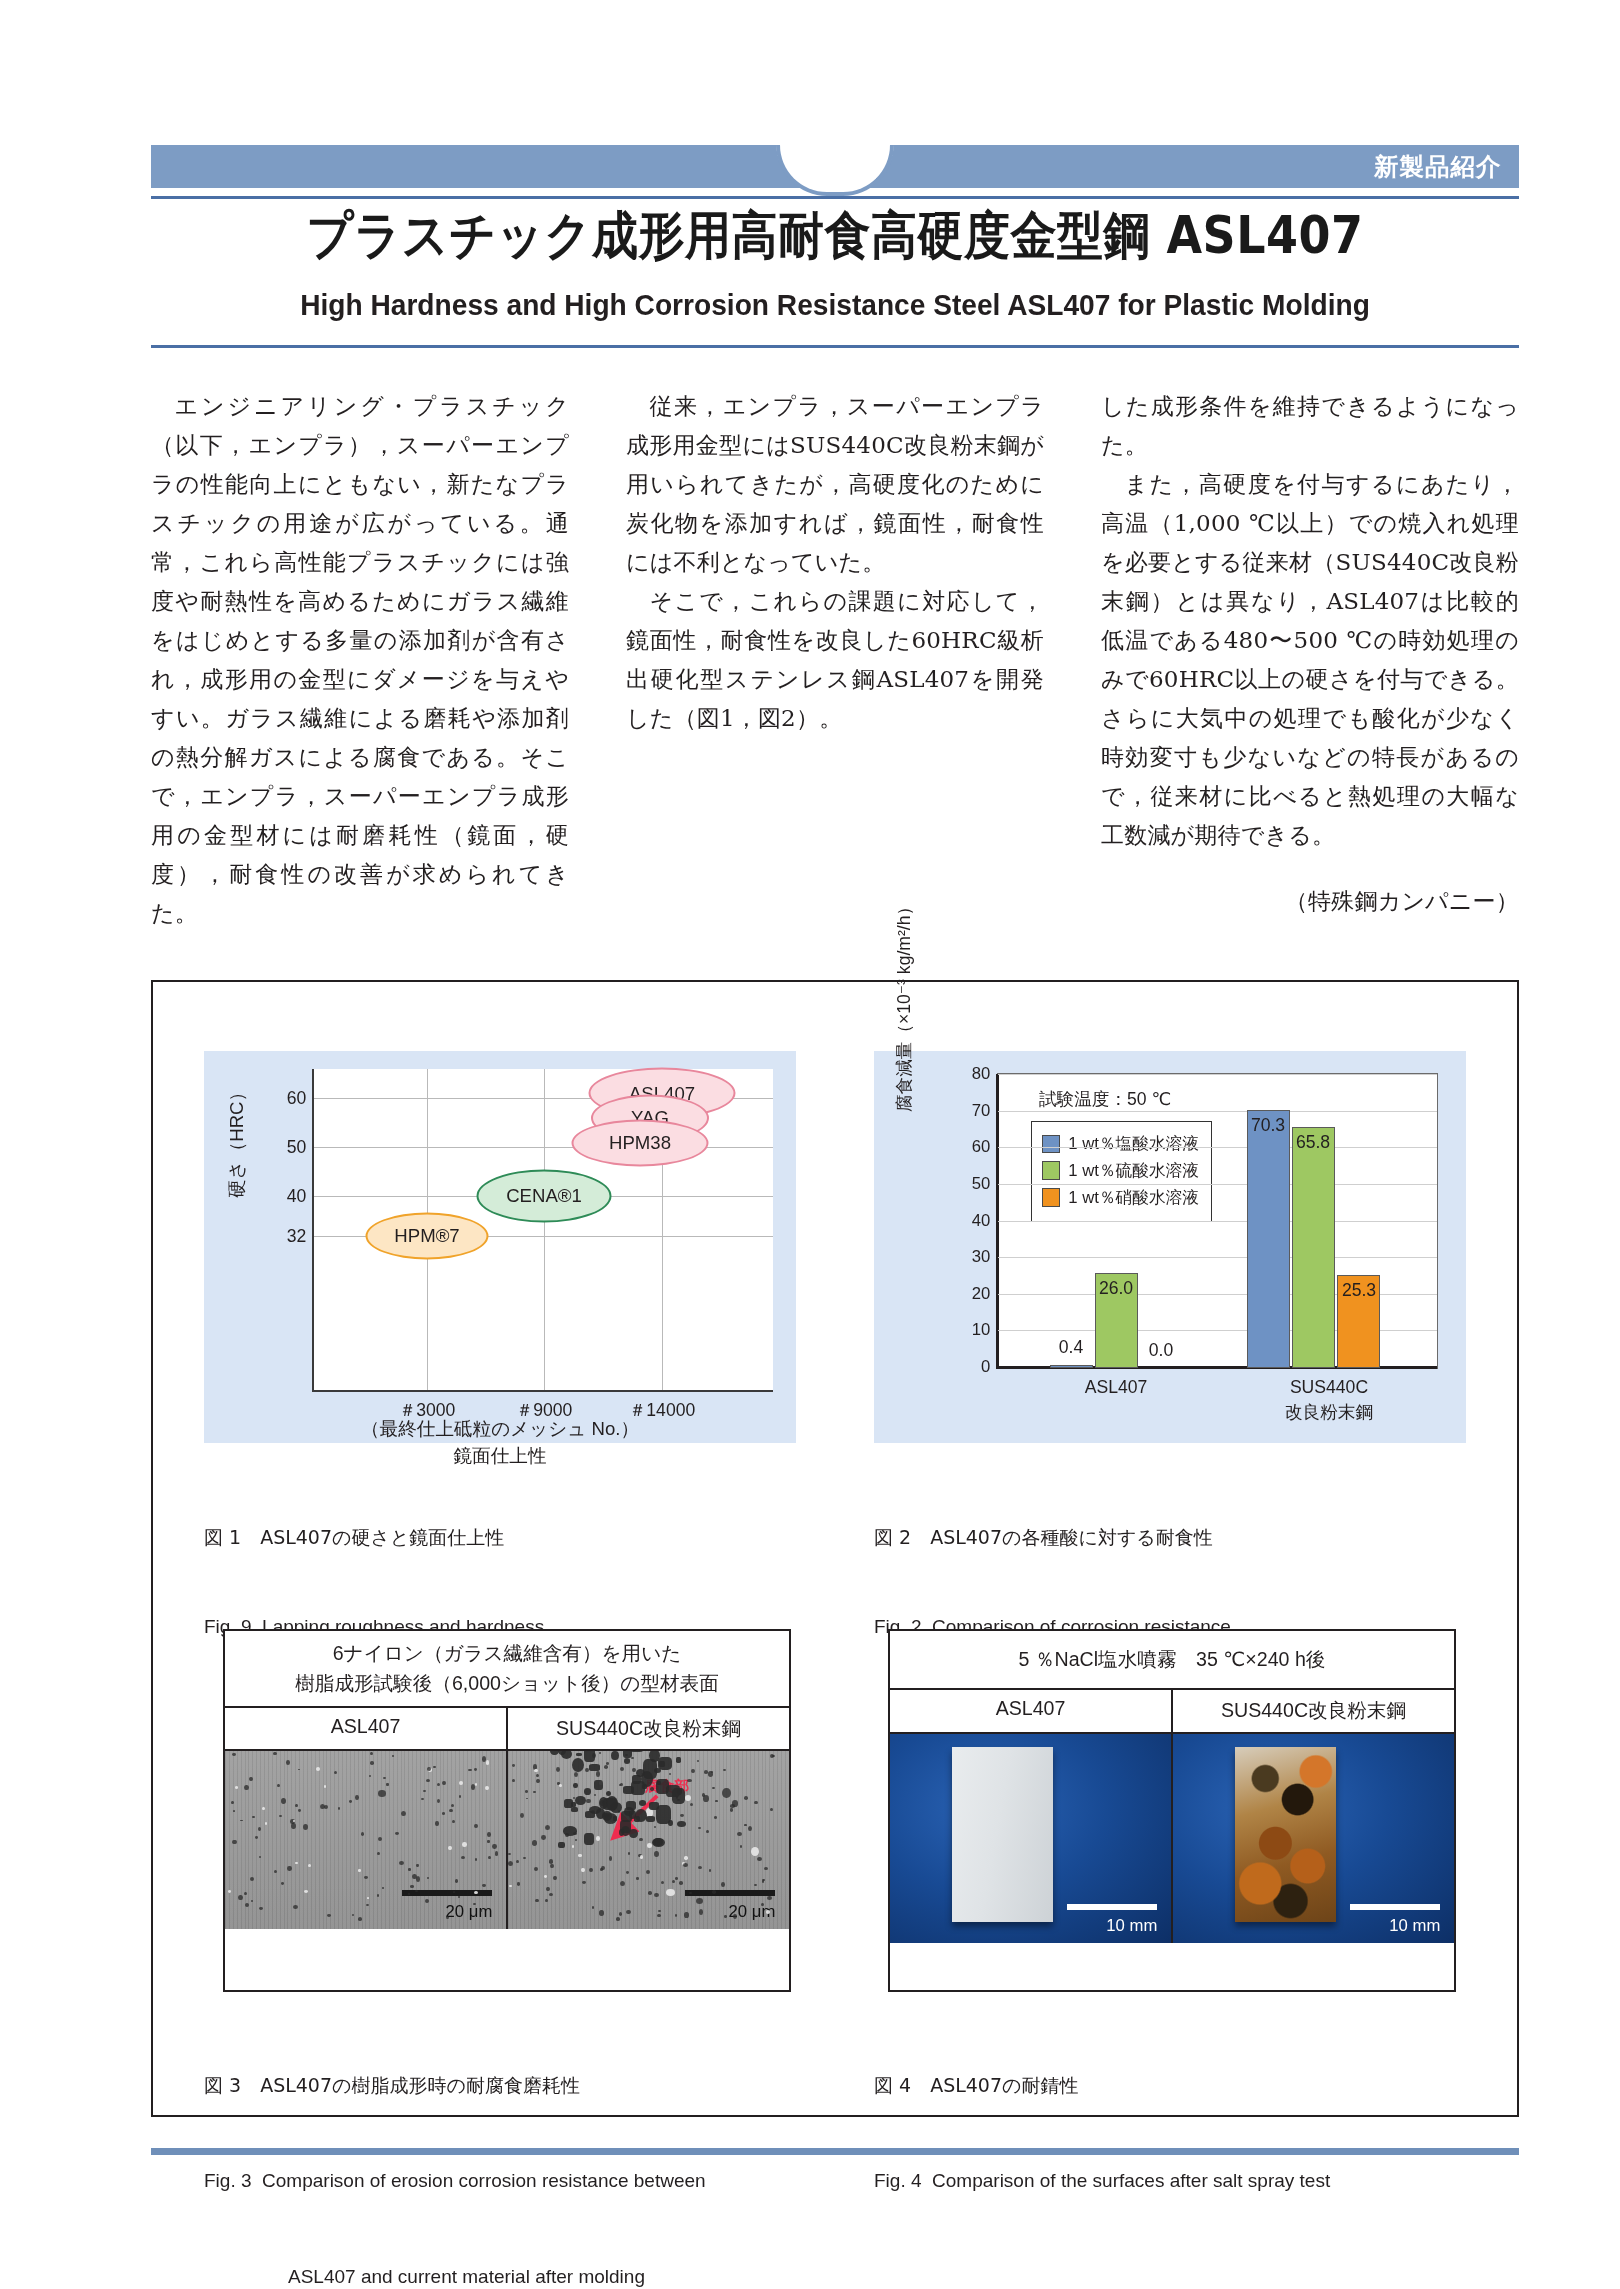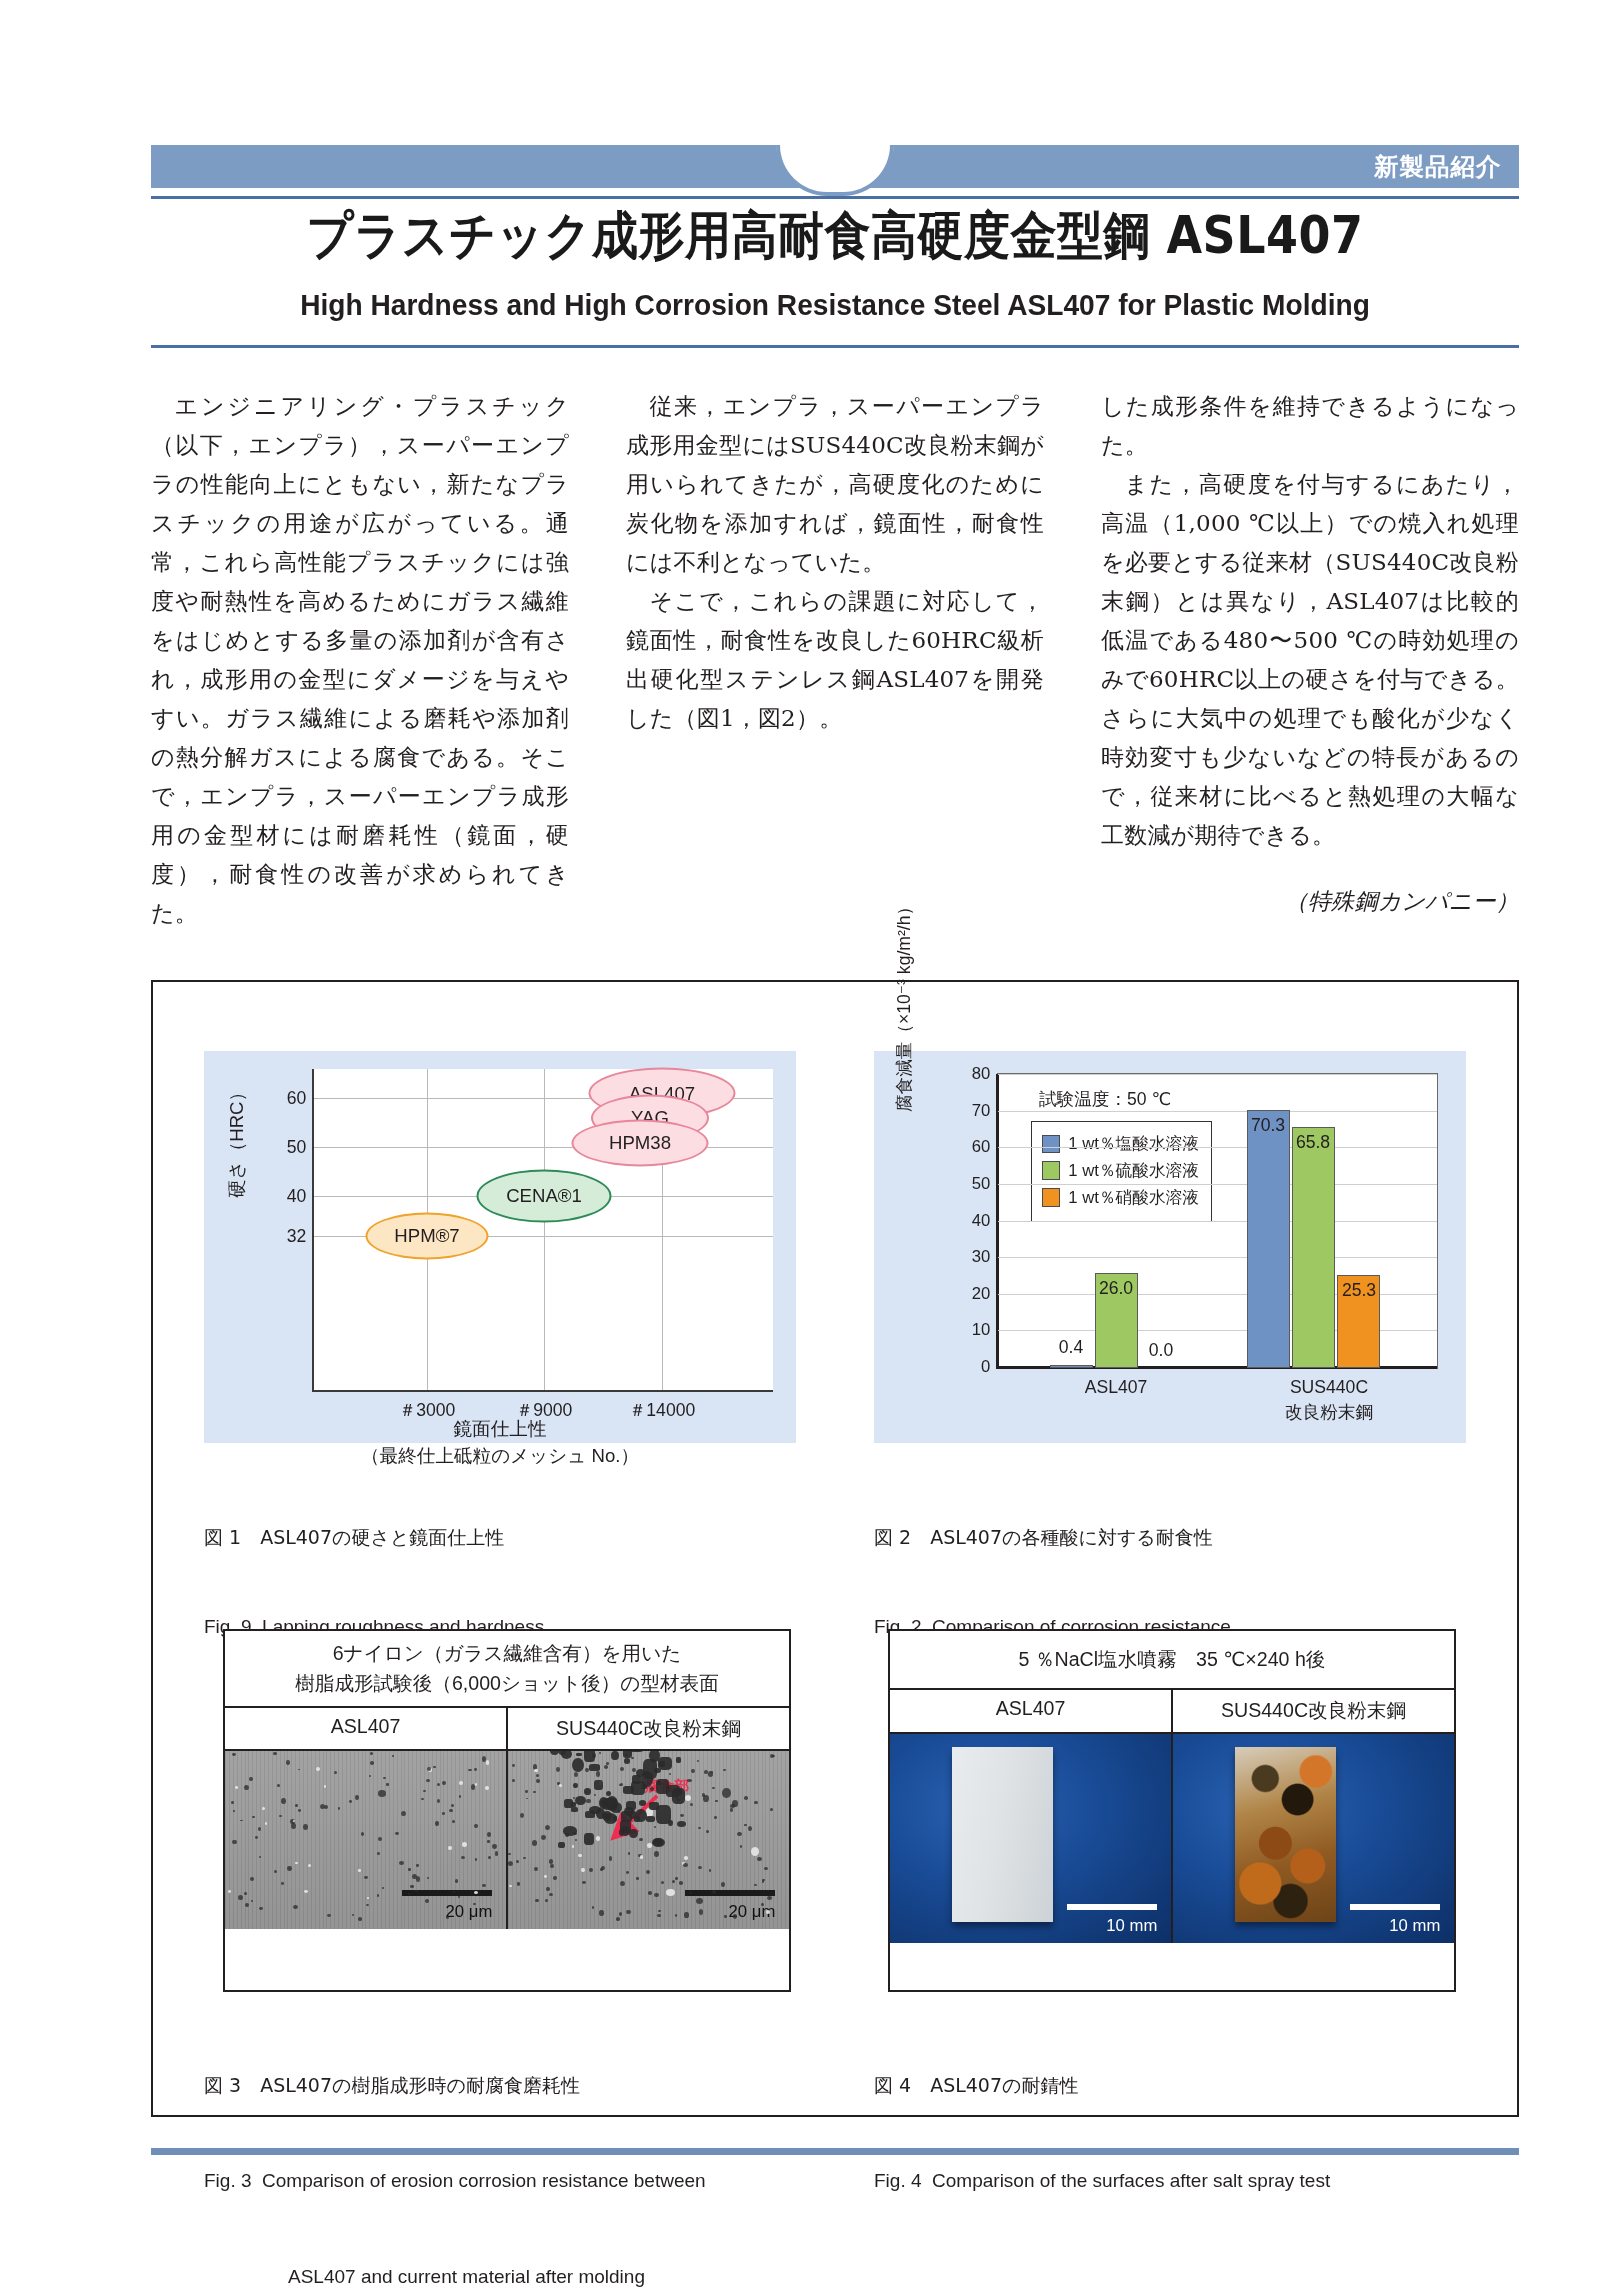--- a/index.html
+++ b/index.html
@@ -46,21 +46,21 @@
   
   .cols{position:absolute;left:151px;top:387px;width:1368px;height:568px;
         display:flex;gap:57px;}
   .col{width:419px;}
   .col p{
     margin:0;font-family:"DejaVu Serif","Liberation Serif",serif;
     font-size:23px;line-height:39px;text-align:justify;text-justify:inter-character;
     text-indent:23.5px;letter-spacing:0.2px;
   }
   .col p.noindent{text-indent:0;}
-  .col p.sig{text-align:right;text-indent:0;margin-top:27.4px;font-style:italic;}
+  .col p.sig{text-align:right;text-indent:0;margin-top:27.4px;}
 
   
   .figbox{position:absolute;left:151px;top:980px;width:1368px;height:1137px;
           border:2px solid #231f20;box-sizing:border-box;}
 
   
   .fig1-panel{position:absolute;left:204px;top:1051px;width:592px;height:392px;background:#d9e5f5;}
   .f1-plot{position:absolute;left:108px;top:17.6px;width:461px;height:323px;
            background:#ffffff;border-left:2.5px solid #3a3a3a;border-bottom:2.5px solid #3a3a3a;
            box-sizing:border-box;}
@@ -196,22 +196,22 @@
         <div class="f1-grid-v" style="left: 348px;"></div>
         <div class="f1-xtick" style="left: 348px;">＃14000</div>
         <div class="ell" style="left: 348px; top: 24.5px; width: 147px; height: 51px; background: rgb(251, 221, 226); border: 2px solid rgb(232, 135, 156);">ASL407</div>
         <div class="ell" style="left: 336px; top: 49px; width: 118px; height: 47px; background: rgb(251, 221, 226); border: 2px solid rgb(232, 135, 156);">YAG</div>
         <div class="ell" style="left: 326px; top: 74px; width: 137px; height: 47px; background: rgb(251, 221, 226); border: 2px solid rgb(232, 135, 156);">HPM38</div>
         <div class="ell" style="left: 230px; top: 127px; width: 135px; height: 53px; background: rgb(212, 236, 216); border: 2px solid rgb(46, 139, 87);">CENA®1</div>
         <div class="ell" style="left: 113px; top: 167px; width: 123px; height: 47px; background: rgb(253, 230, 196); border: 2px solid rgb(240, 163, 42);">HPM®7</div>
       </div>
     <div class="f1-ylab">硬さ（HRC）</div>
     <div class="f1-xlab">
+      <div>（最終仕上砥粒のメッシュ No.）</div>
       <div>鏡面仕上性</div>
-      <div>（最終仕上砥粒のメッシュ No.）</div>
     </div>
   </div>
 
   <div class="cap" style="left:204px;top:1462px;">
     <div class="jp">図 1　ASL407の硬さと鏡面仕上性</div>
     <div>Fig. 9  Lapping roughness and hardness</div>
   </div>
 
   <div class="fig2-panel">
     <div class="f2-plot" id="f2plot">

